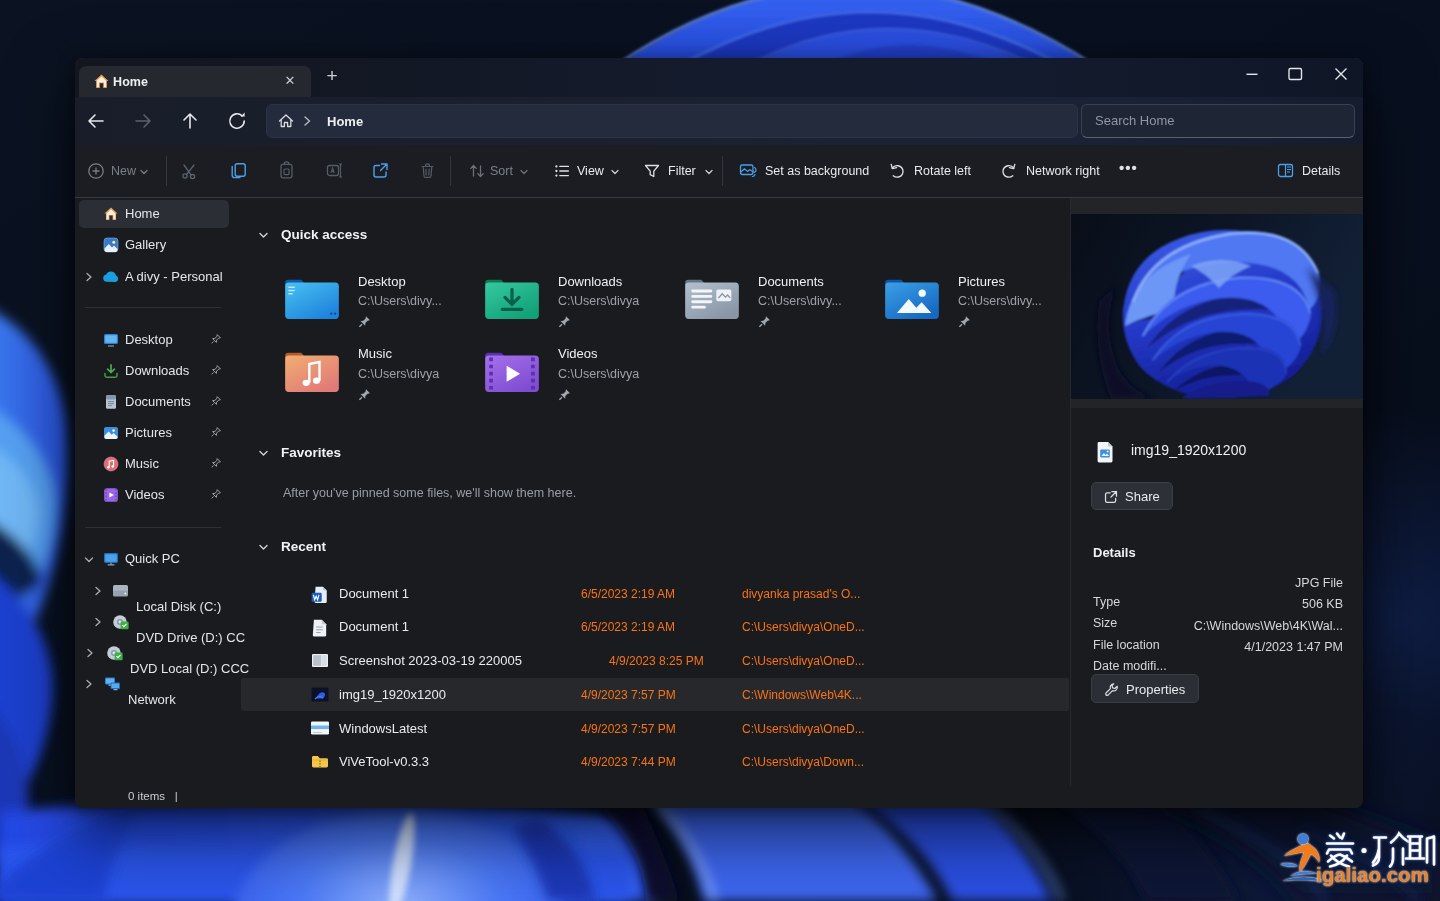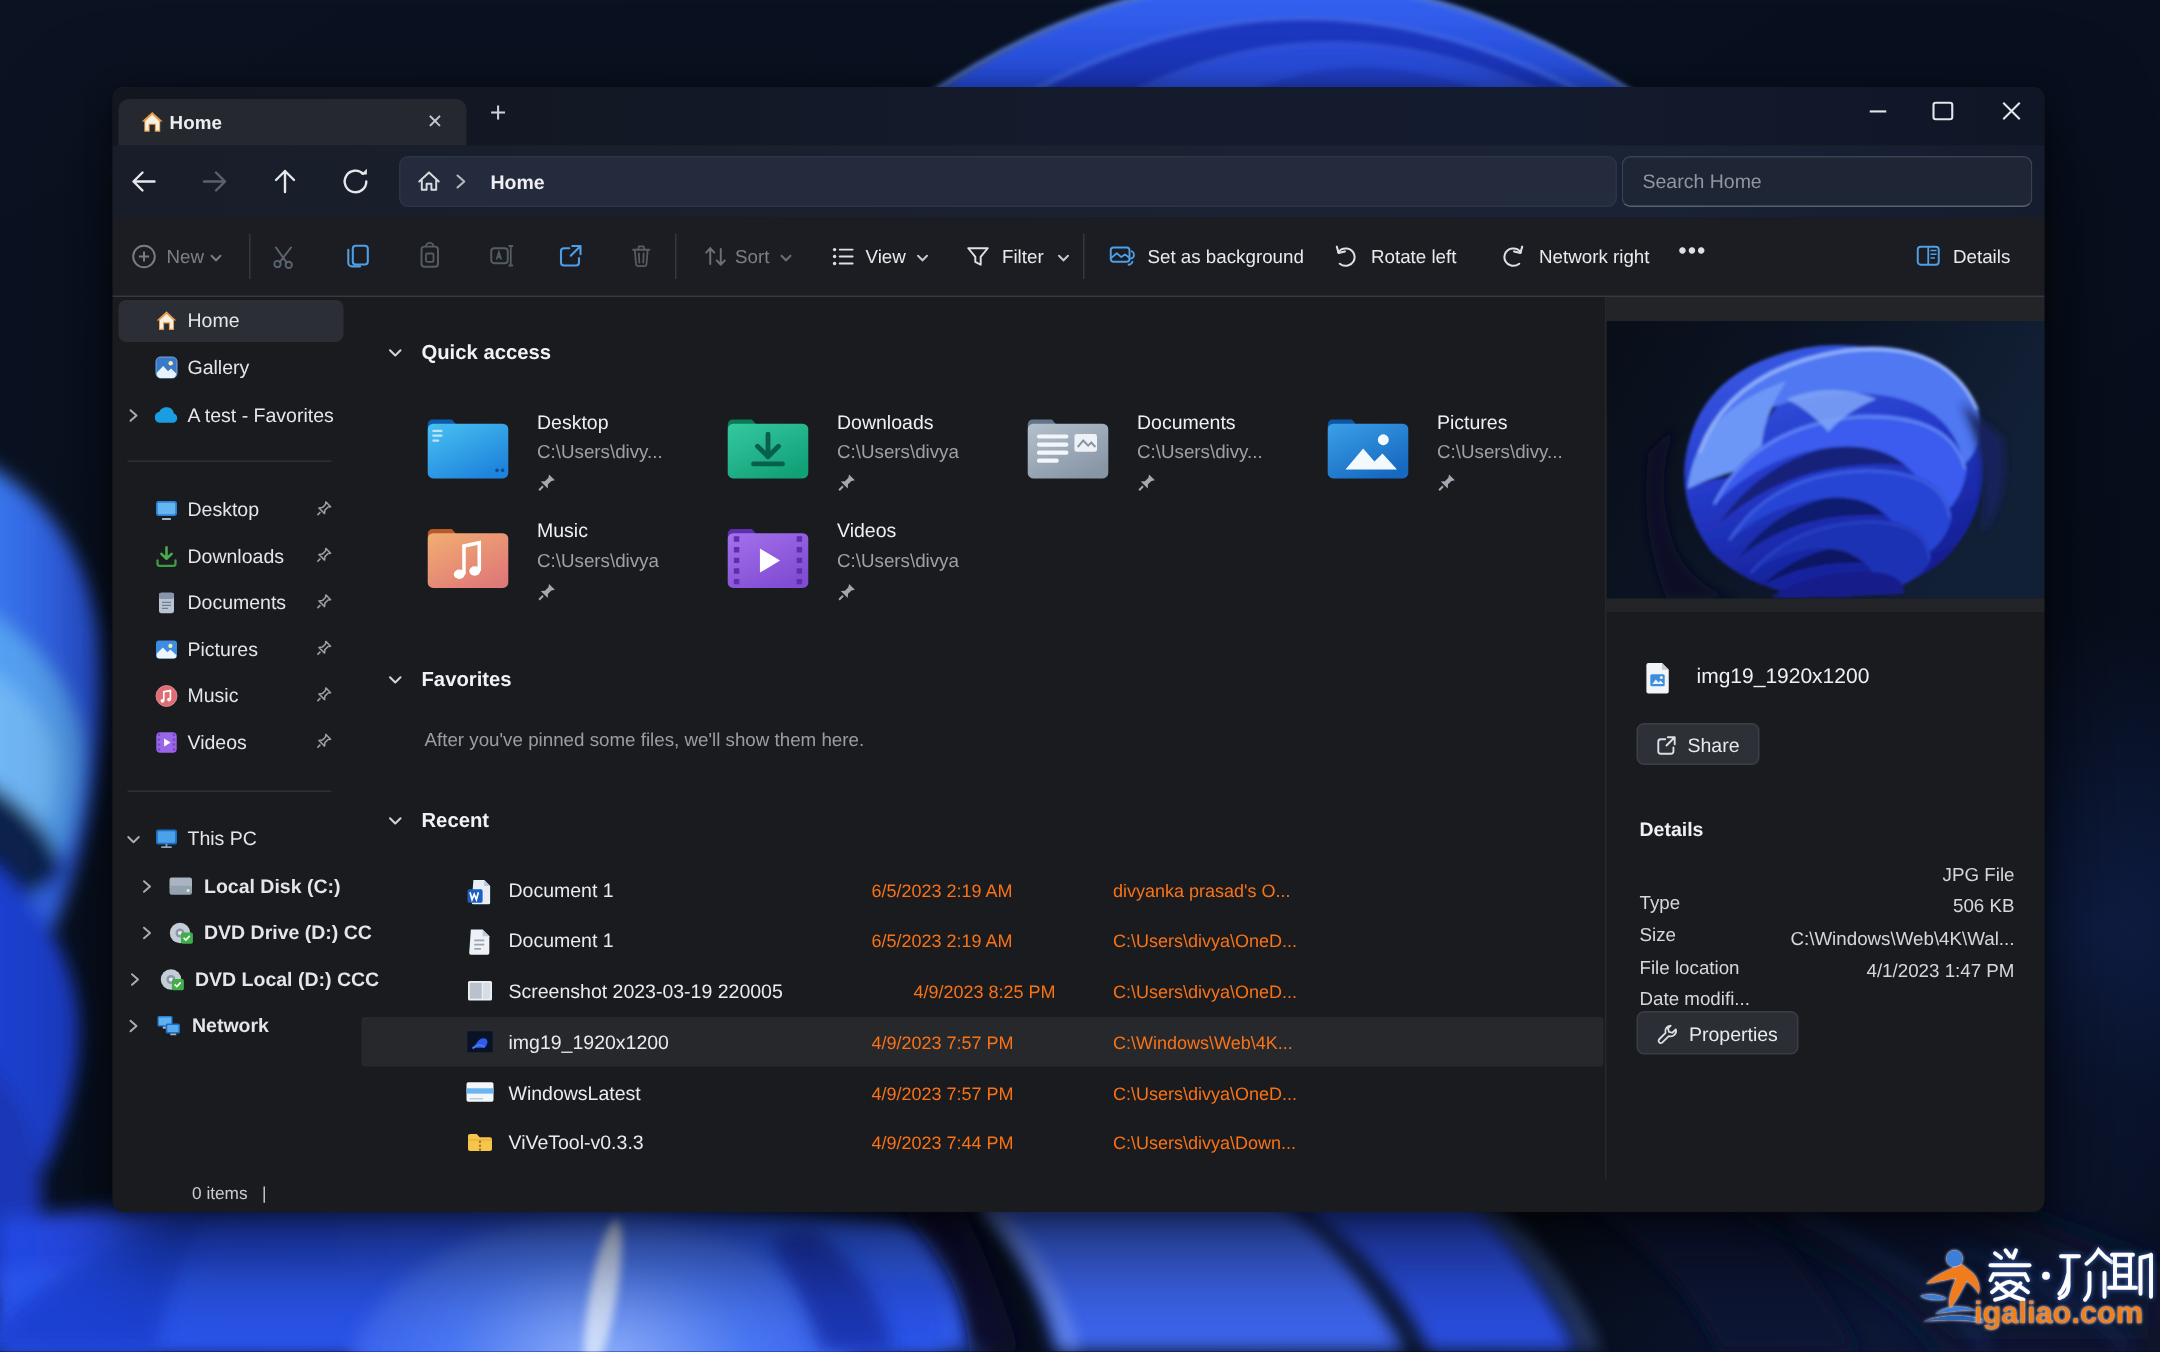--- a/index.html
+++ b/index.html
@@ -26,21 +26,21 @@
   
   #toolbar { position:absolute; left:0; top:87px; width:1288px; height:53px; background:#1b1d22; border-bottom:1px solid #36393f; }
   .tbtxt { font-size:12.5px; color:#e8eaec; }
   .tbdim { font-size:12.5px; color:#7b8088; }
   .tsep { position:absolute; top:11px; width:1px; height:30px; background:#34383e; }
   
   #bodyarea { position:absolute; left:0; top:140px; width:1288px; height:588px; background:#191b1f; }
   #panelsep { position:absolute; left:995px; top:0; width:1px; height:588px; background:#27292e; }
   .srow { position:absolute; left:4px; width:150px; height:28px; border-radius:5px; }
   .srow .lbl { position:absolute; left:46px; top:6px; font-size:13px; color:#e4e6e9; white-space:nowrap; }
-  .srow .lbl2 { position:absolute; top:6px; font-size:13px; color:#e4e6e9; white-space:nowrap;font-weight:bold; }
+  .srow .lbl2 { position:absolute; top:22px; font-size:13px; color:#e4e6e9; white-space:nowrap; }
   .pin { position:absolute; left:131px; top:7px; }
   .chev { position:absolute; }
   .hdr { position:absolute; font-size:13.5px; font-weight:bold; color:#f1f2f4; }
   .hchev { position:absolute; color:#cfd3d8; }
   .tname { position:absolute; font-size:13px; color:#eef0f2; white-space:nowrap; }
   .tpath { position:absolute; font-size:12.5px; color:#9da1a7; white-space:nowrap; }
   .rname { position:absolute; font-size:13px; color:#e9ebed; white-space:nowrap; }
   .rmeta { position:absolute; font-size:12px; color:#f97316; white-space:nowrap; }
   
   .plabel { position:absolute; font-size:12.5px; color:#d4d7db; white-space:nowrap;margin-top:19px; }
@@ -286,21 +286,21 @@
           </svg>
         <span class="lbl">Gallery</span>
       </div>
       <div class="srow" style="top:65px">
         <svg class="chev" style="left:4px;top:8px" width="12" height="12" viewBox="0 0 12 12">
             <path d="M4 2.5 L8 6 L4 9.5" stroke="#a9adb3" stroke-width="1.3" fill="none" stroke-linecap="round" stroke-linejoin="round"></path>
           </svg>
         <svg class="abs" style="left:23px;top:8px" width="18" height="13" viewBox="0 0 18 13">
             <path d="M4.5 10.8 a3.7 3.7 0 0 1 -.3 -7.3 A5.2 5.2 0 0 1 14 4.6 a3.3 3.3 0 0 1 -.4 6.3 Z" fill="#1b9de2"></path>
           </svg>
-        <span class="lbl">A test - Favorites</span>
+        <span class="lbl">A divy - Personal</span>
       </div>
       <div class="abs" style="left:10px;top:109px;width:136px;height:1px;background:#2e3136"></div>
       <div class="srow" style="top:128px">
         <svg class="abs" style="left:24px;top:7px" width="16" height="14" viewBox="0 0 16 14">
             <rect x="1" y="1" width="14" height="10" rx="1.6" fill="#2f81d6"></rect>
             <rect x="2.2" y="2.2" width="11.6" height="7.6" rx="0.8" fill="#65b5ef"></rect>
             <path d="M5.5 13 h5" stroke="#9db8cf" stroke-width="1.2" stroke-linecap="round"></path>
           </svg>
         <span class="lbl">Desktop</span>
         <svg class="pin" width="12" height="12" viewBox="0 0 12 12">
@@ -366,21 +366,21 @@
       <div class="abs" style="left:10px;top:329px;width:136px;height:1px;background:#2e3136"></div>
       <div class="srow" style="top:347px">
         <svg class="chev" style="left:4px;top:9px" width="12" height="12" viewBox="0 0 12 12">
             <path d="M2.5 4 L6 7.5 L9.5 4" stroke="#a9adb3" stroke-width="1.3" fill="none" stroke-linecap="round" stroke-linejoin="round"></path>
           </svg>
         <svg class="abs" style="left:24px;top:6px" width="16" height="16" viewBox="0 0 16 16">
             <rect x="1" y="2" width="14" height="10" rx="1.4" fill="#1f6ec2"></rect>
             <rect x="2.2" y="3.2" width="11.6" height="7.6" rx=".7" fill="#4aa3e8"></rect>
             <path d="M8 12 v1.6 M5 13.8 h6" stroke="#8aa4bb" stroke-width="1.2" stroke-linecap="round"></path>
           </svg>
-        <span class="lbl">This PC</span>
+        <span class="lbl">Quick PC</span>
       </div>
       <div class="srow" style="top:379px">
         <svg class="chev" style="left:13px;top:8px" width="12" height="12" viewBox="0 0 12 12">
             <path d="M4 2.5 L8 6 L4 9.5" stroke="#a9adb3" stroke-width="1.3" fill="none" stroke-linecap="round" stroke-linejoin="round"></path>
           </svg>
         <svg class="abs" style="left:33px;top:7px" width="17" height="14" viewBox="0 0 17 14">
             <rect x="1" y="1" width="15" height="8" rx="1.5" fill="#a9b4c0"></rect>
             <rect x="1" y="6.5" width="15" height="6" rx="1.5" fill="#95a1ae"></rect>
             <circle cx="13.4" cy="9.6" r="1" fill="#d6f3d2"></circle>
           </svg>

